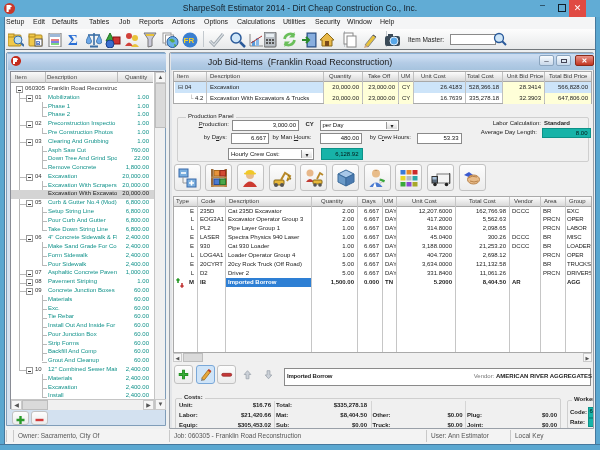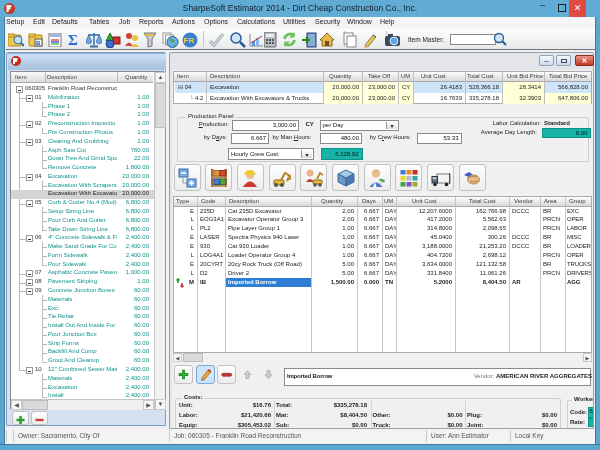--- a/index.html
+++ b/index.html
@@ -448,20 +448,23 @@
         </div>
 </div>
 <div class="abs ibtn" style="left:5px;top:358px;width:17px;height:14px;"><svg width="15" height="12" viewBox="0 0 15 12">
           <path d="M7.5 2 v8 M3.5 6 h8" stroke="#2a9a2a" stroke-width="2.4"></path>
         </svg></div>
 <div class="abs ibtn" style="left:24px;top:358px;width:17px;height:14px;"><svg width="15" height="12" viewBox="0 0 15 12">
           <path d="M3.5 6 h8" stroke="#d23b3b" stroke-width="2.4"></path>
         </svg></div>
 </div>
 <div class="abs win" style="left:169px;top:52px;width:425px;height:377px;background:#e3e5e8;border-color:#9aa0a8;">
+<div class="abs wtitle" style="left:1px;top:0;width:423px;height:17px;">
+        <div class="abs" style="left:0;top:3px;width:258px;text-align:center;white-space:nowrap;">Job Bid-Items&nbsp;&nbsp;(Franklin Road Reconstruction)</div>
+      </div>
 <div class="abs" style="left:369px;top:2px;width:15px;height:11px;background:linear-gradient(#f8fbfe,#c8d8ea);border:1px solid #8aa4be;border-radius:2px;text-align:center;font-size:8px;line-height:9px;color:#223;">–</div>
 <div class="abs" style="left:386px;top:2px;width:15px;height:11px;background:linear-gradient(#f8fbfe,#c8d8ea);border:1px solid #8aa4be;border-radius:2px;">
         <i class="abs" style="left:4px;top:3px;width:6px;height:4px;border:1px solid #445;"></i>
       </div>
 <div class="abs" style="left:405px;top:2px;width:19px;height:11px;background:linear-gradient(#e8938a,#c3341f);border:1px solid #8a2a1a;border-radius:2px;text-align:center;font-size:7px;line-height:10px;color:#fff;font-weight:bold;">✕</div>
 <div class="abs" id="mcontent" style="left:2px;top:17px;width:421px;height:358px;background:#f0f0f0;overflow:hidden;">
 <div class="abs" style="left:1px;top:1px;width:419px;height:33px;background:#fff;border:1px solid #aaa;">
 <div class="abs gh" style="left:0;top:0;width:417px;height:10px;font-size:6px;">
 <span style="left:3px;top:1px;">Item</span>
 <span style="left:36px;top:1px;">Description</span>

